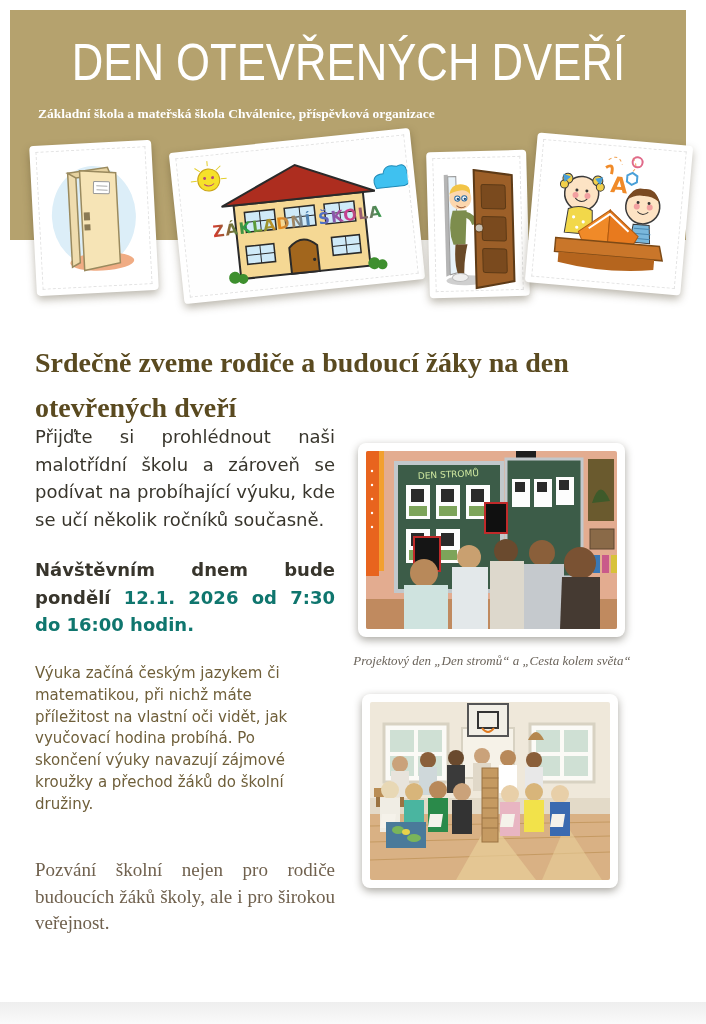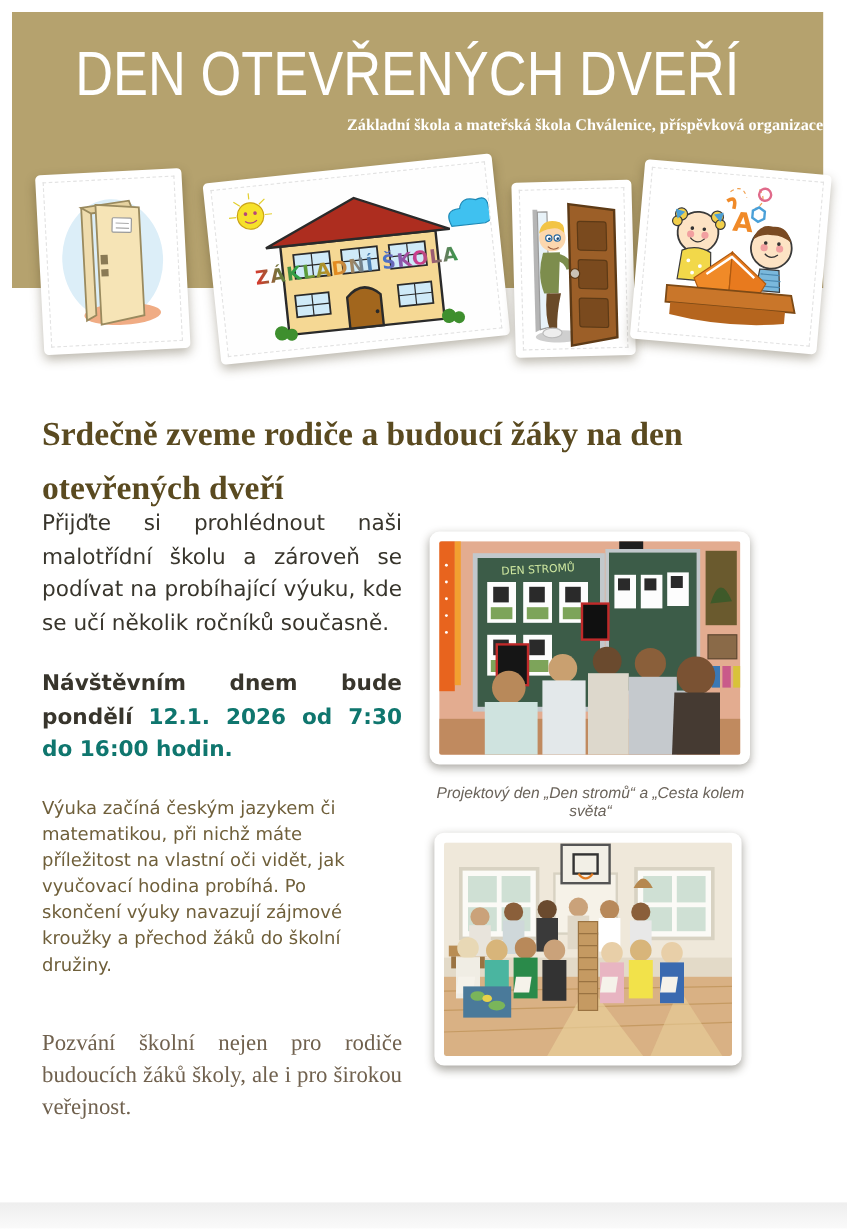--- a/index.html
+++ b/index.html
@@ -1,25 +1,25 @@
 <!DOCTYPE html>
 <html><head>
 <meta charset="utf-8">
 <style>
   html,body{margin:0;padding:0;background:#fff;}
   #page{position:relative;width:706px;height:1024px;background:#fff;overflow:hidden;
         font-family:"DejaVu Sans","Liberation Sans",sans-serif;}
 
   
   .banner{position:absolute;left:10px;top:10px;width:676px;height:230px;background:#b5a26e;}
-  .banner-title{margin-top:26px;text-align:left;color:#fff;white-space:nowrap;
+  .banner-title{margin-top:26px;text-align:center;color:#fff;white-space:nowrap;
     font-family:"Liberation Sans",sans-serif;font-size:52px;line-height:1;}
   .banner-title span{display:inline-block;transform:scaleX(0.84);transform-origin:50% 50%;}
-  .banner-subtitle{margin-top:8px;text-align:right;color:#fff;
-    font-family:"Liberation Serif",serif;font-weight:bold;font-size:13.5px;}
+  .banner-subtitle{margin-top:18px;text-align:left;color:#fff;
+    font-family:"Liberation Serif",serif;font-weight:bold;font-size:13.5px;padding-left:28px;}
 
   
   .card{position:absolute;background:#fff;border-radius:4px;padding:6px;
         box-shadow:0 4px 9px rgba(60,50,20,.35);}
   .card svg{display:block;border:1px dashed #e3e3e3;}
   .card1{left:33px;top:143px;transform:rotate(-3deg);}
   .card2{left:176px;top:140px;transform:rotate(-6deg);}
   .card3{left:428px;top:151px;transform:rotate(-1.5deg);}
   .card4{left:531px;top:139px;transform:rotate(5deg);}
   .school-sign{position:absolute;left:0;top:72px;width:100%;text-align:center;
@@ -39,21 +39,21 @@
   .p4{font-family:"Liberation Serif",serif;font-size:19px;line-height:1.38;
       text-align:justify;color:#70614e;margin:42px 0 0 0;}
 
   
   .photo{position:absolute;background:#fff;padding:8px;border-radius:8px;
          box-shadow:0 3px 8px rgba(40,35,20,.4);}
   .photo svg{display:block;border-radius:2px;}
   .photo1{left:358px;top:443px;}
   .photo2{left:362px;top:694px;}
   .caption{position:absolute;left:352px;top:653px;width:280px;text-align:center;
-    font-family:Liberation Sans, sans-serif;font-style:italic;font-size:13px;color:#6a635a;}
+    font-family:Liberation Serif, serif;font-style:italic;font-size:13px;color:#6a635a;}
 
   .page-bottom-edge{position:absolute;left:0;top:1002px;width:706px;height:22px;
     background:linear-gradient(#eeeeee,#fafafa);}
 </style>
 </head>
 <body>
 
 <div id="page">
 
   <div class="banner">

